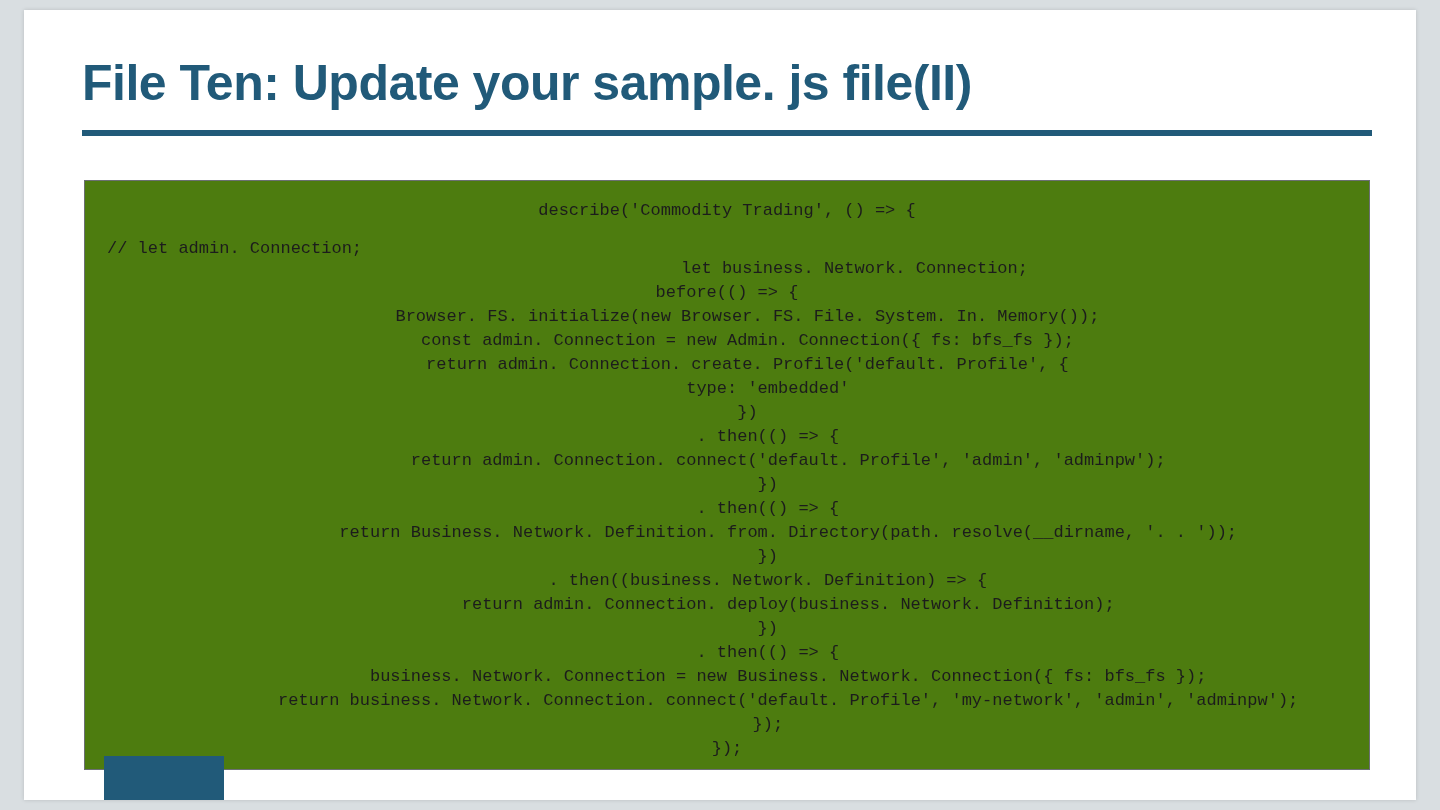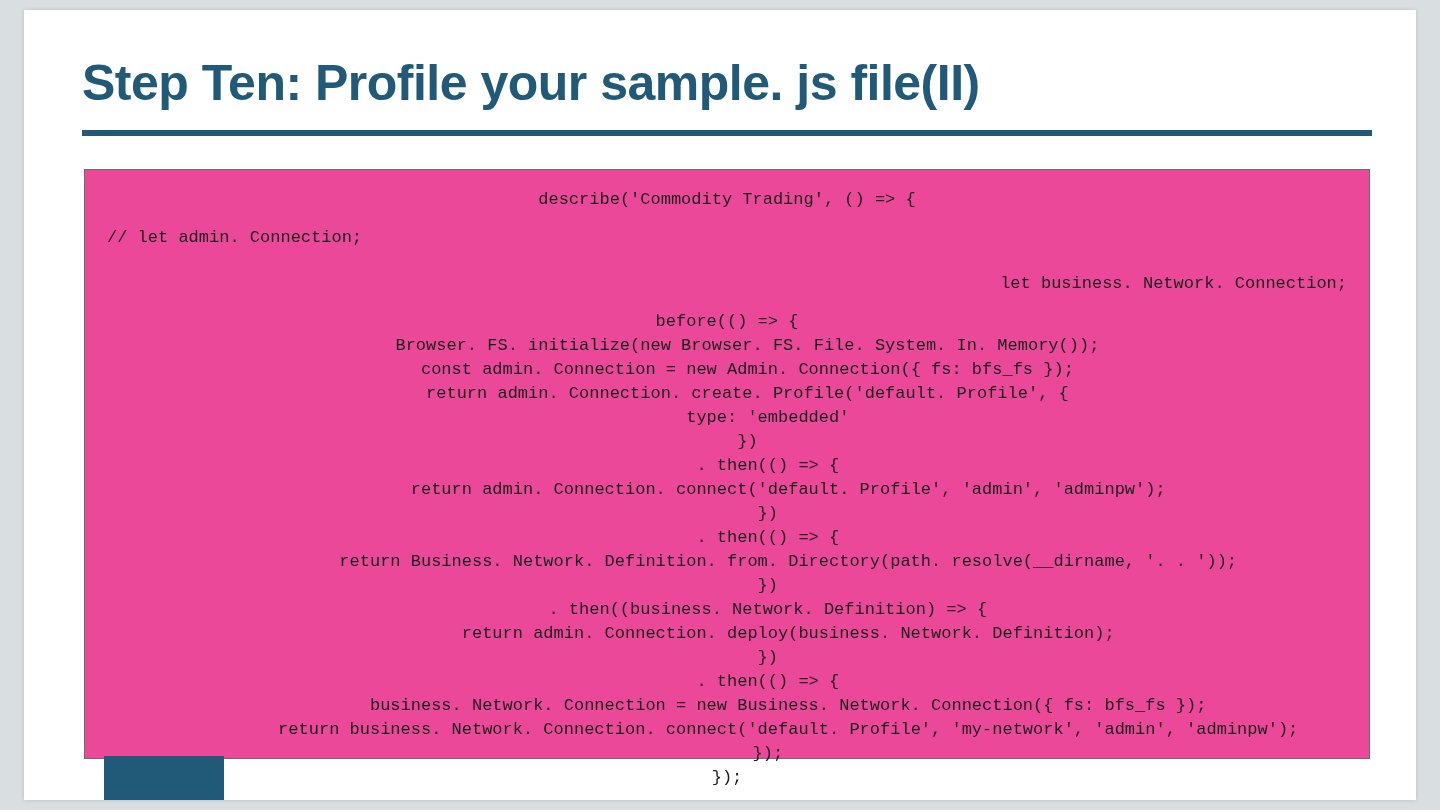--- a/index.html
+++ b/index.html
@@ -33,25 +33,25 @@
     position: absolute;
     left: 58px;
     top: 120px;
     width: 1290px;
     height: 6px;
     background: #215a79;
   }
   .codebox {
     position: absolute;
     left: 60px;
-    top: 159px;
+    top: 170px;
     width: 1286px;
     height: 590px;
     border: 1px solid #6b6f72;
-    background: #ec4899;
+    background: #4d7c0f;
     box-sizing: border-box;
     padding: 18px 22px 10px 22px;
   }
   .codebox pre {
     margin: 0;
     font-family: "Courier New", Courier, monospace;
     font-size: 17px;
     line-height: 24px;
     color: #1c1c1c;
     white-space: pre;
@@ -60,54 +60,52 @@
   .center-line {
     text-align: center;
     font-family: "Courier New", Courier, monospace;
     font-size: 17px;
     line-height: 24px;
     color: #1c1c1c;
     margin: 0 0 12px 0;
   }
   .two-col {
     display: flex;
-    margin-bottom: 14px;
-    flex-direction: column;
   }
   .two-col .left {
     flex: 0 0 auto;
     font-family: "Courier New", Courier, monospace;
     font-size: 17px;
     line-height: 24px;
     color: #1c1c1c;
     padding-top: 2px;
   }
   .two-col .right {
     flex: 1;
-    text-align: right;
+    text-align: center;
     font-family: "Courier New", Courier, monospace;
     font-size: 17px;
     line-height: 24px;
     color: #1c1c1c;
     padding-top: 22px;
   }
   .footer-block {
     position: absolute;
     left: 80px;
     bottom: 0;
     width: 120px;
     height: 44px;
     background: #215a79;
   }
 </style>
 </head>
 <body>
 
 <div class="slide">
-  <div class="title">Step Ten: Profile your sample. js file(II)</div>
+  <div class="title">File Ten: Update your sample. js file(II)</div>
   <div class="rule"></div>
 
   <div class="codebox">
     <div class="center-line">describe('Commodity Trading', () =&gt; {</div>
     <div class="two-col">
       <div class="left">// let admin. Connection;</div>
       <div class="right">let business. Network. Connection;</div>
     </div>
     <pre>before(() =&gt; {
     Browser. FS. initialize(new Browser. FS. File. System. In. Memory());

